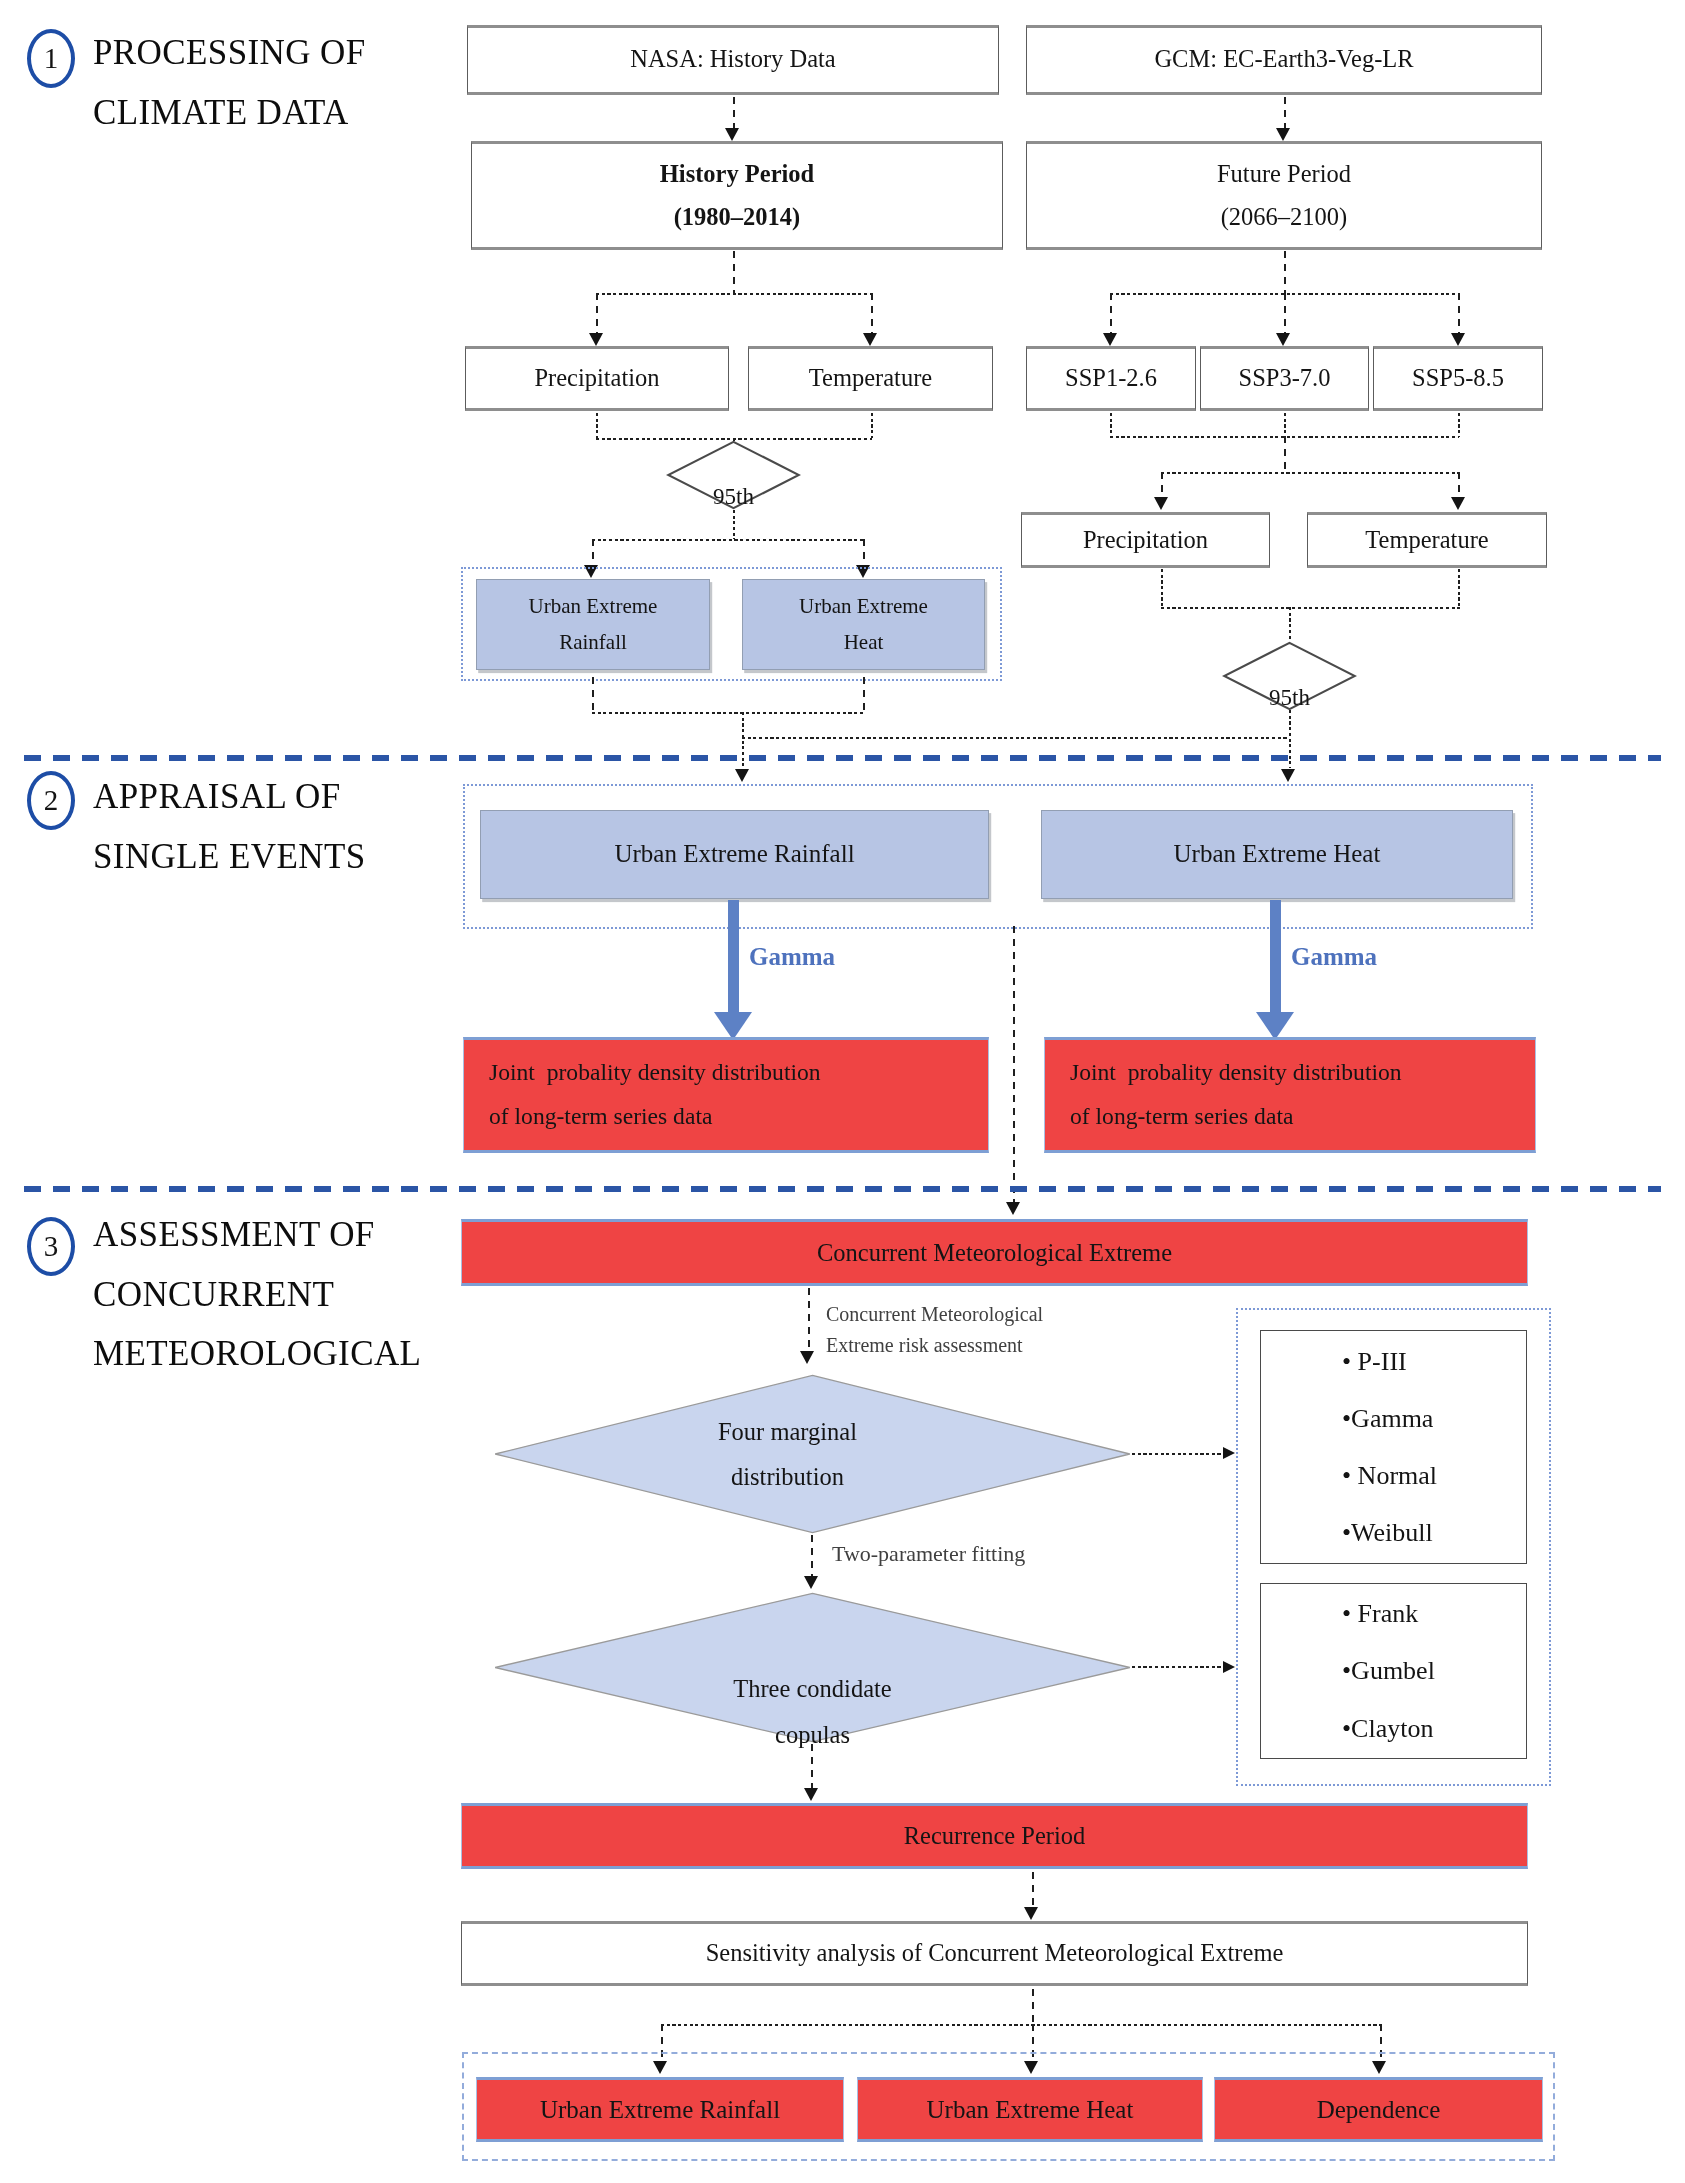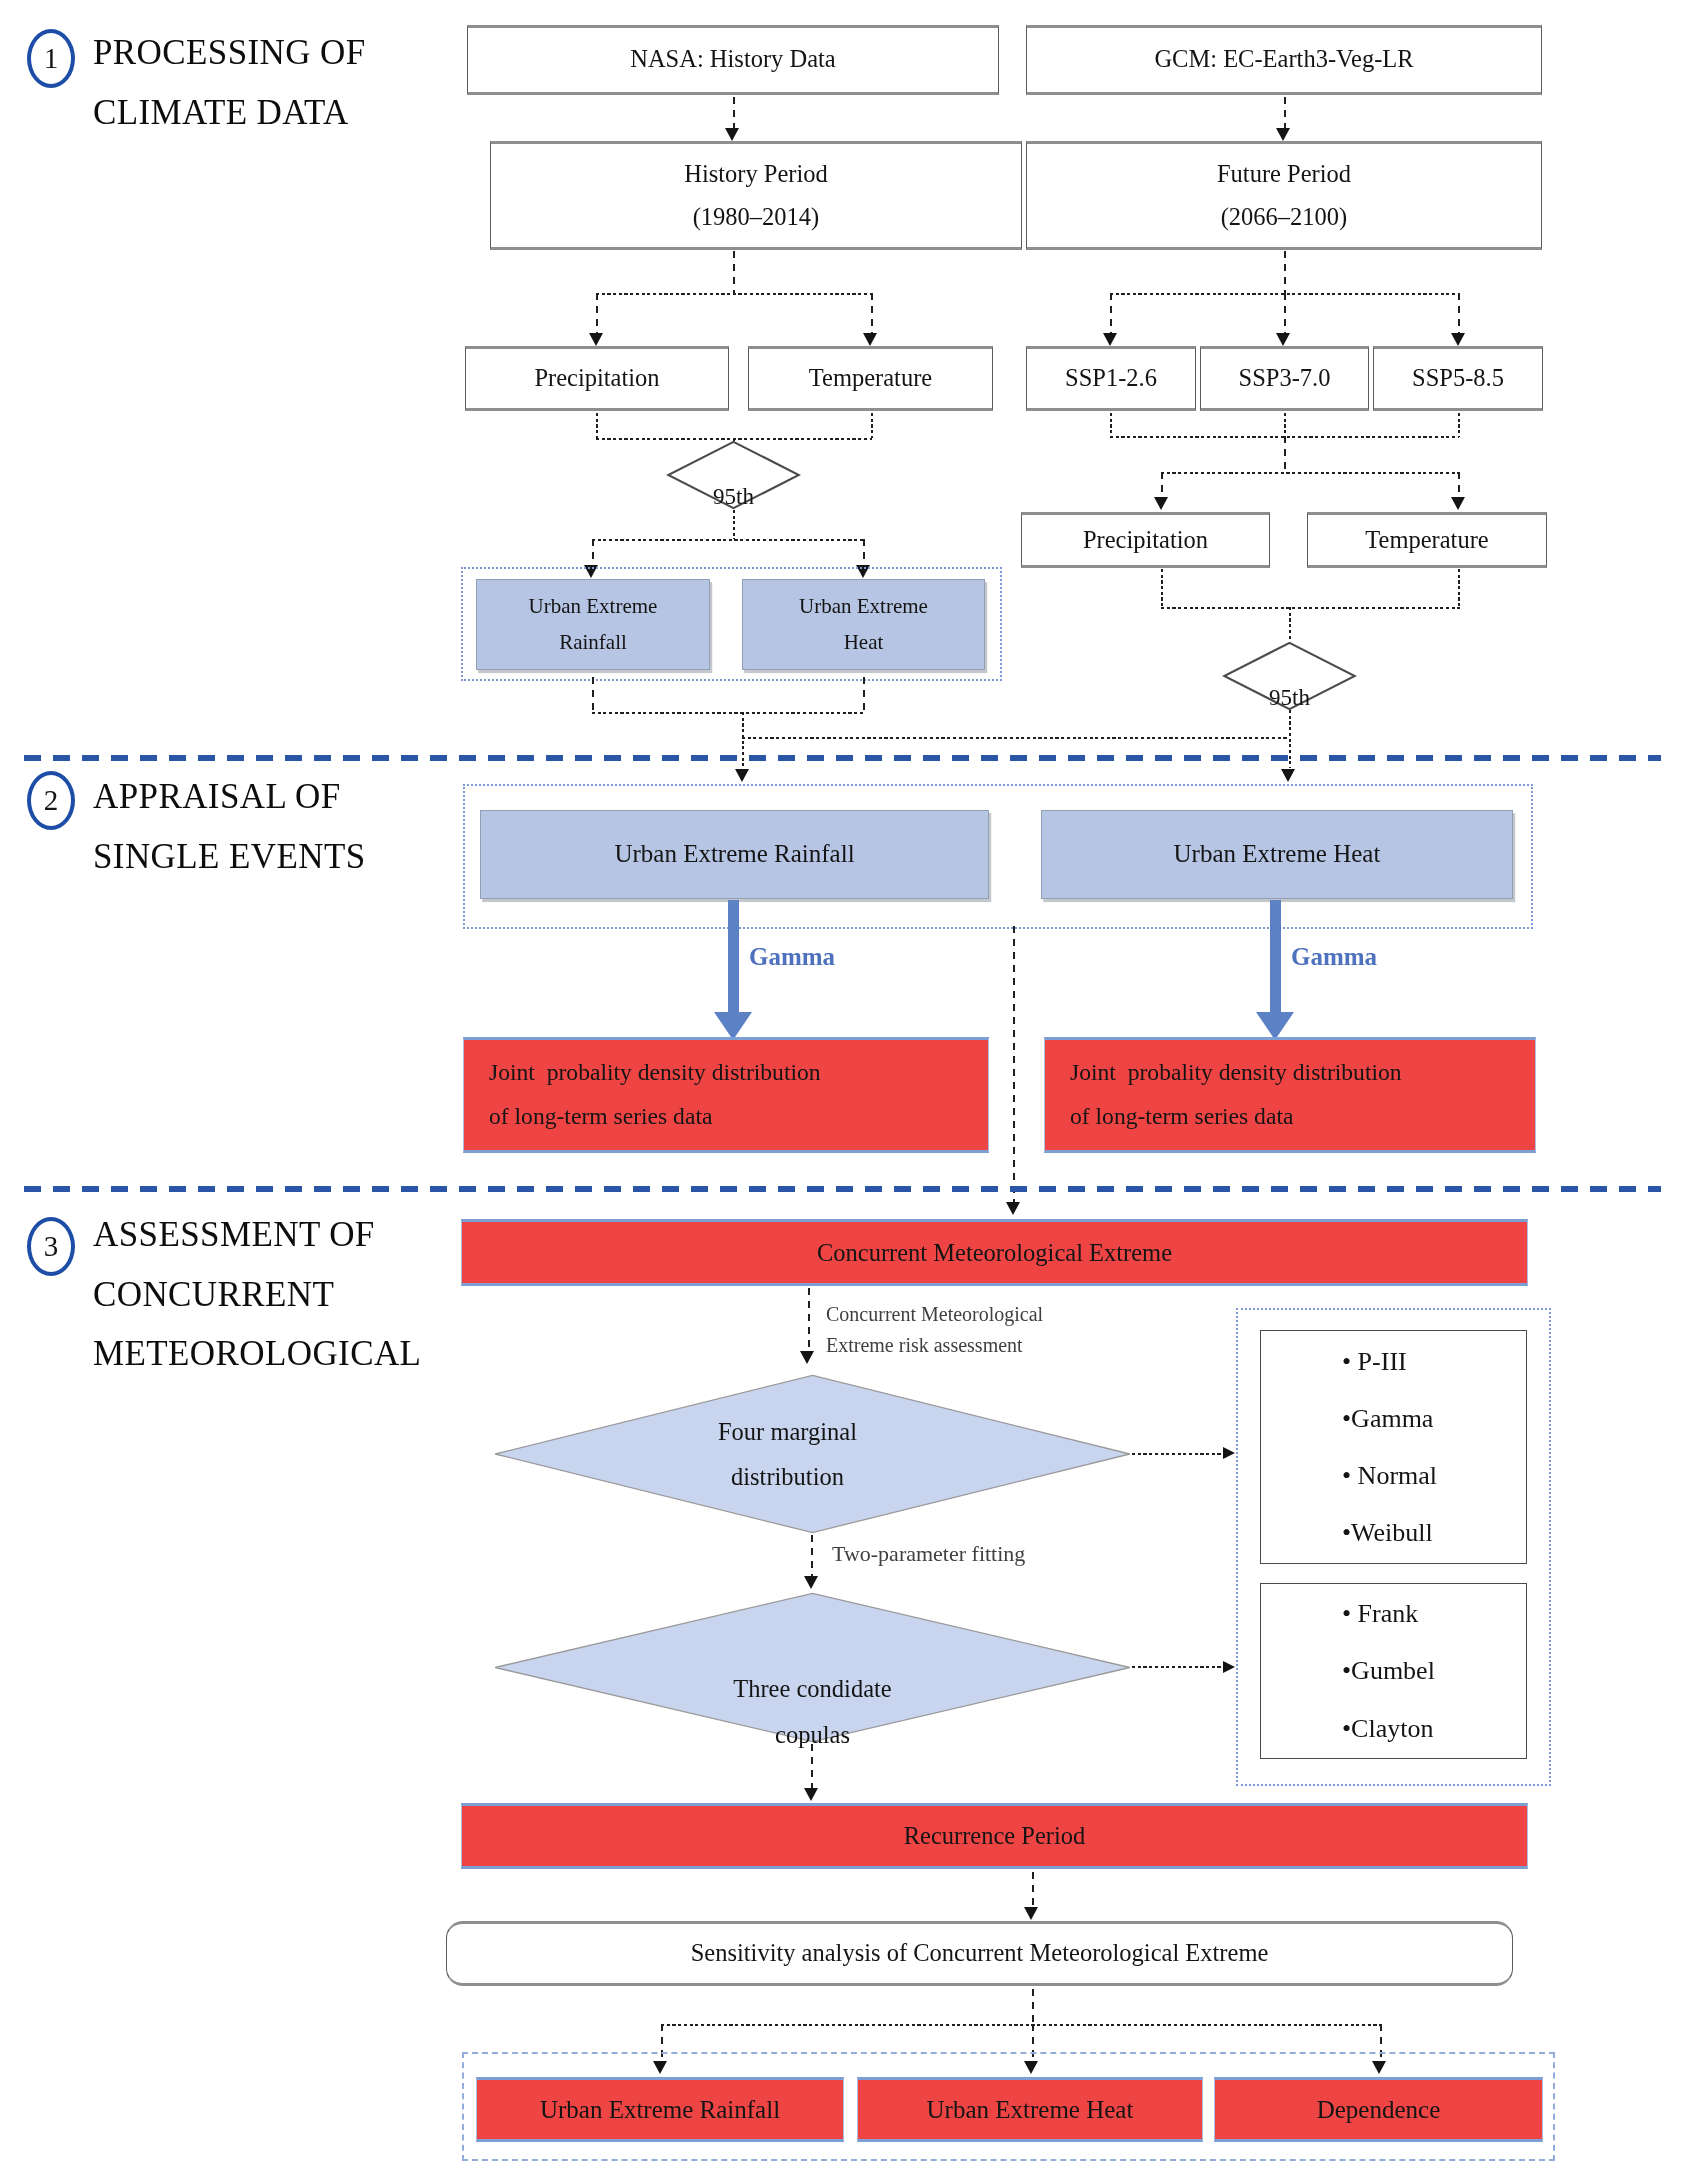--- a/index.html
+++ b/index.html
@@ -72,21 +72,21 @@
 </div>
 <div class="gbox" style="left:1026px;top:24.5px;width:514px;height:64px;">
   <span>GCM: EC-Earth3-Veg-LR</span>
 </div>
 
 <div class="vd" style="left:733px;top:97px;height:31px;"></div>
 <div class="ad" style="left:725px;top:128px;"></div>
 <div class="vd" style="left:1284px;top:97px;height:31px;"></div>
 <div class="ad" style="left:1276px;top:128px;"></div>
 
-<div class="gbox" style="left:490px;top:141px;width:530px;height:103px;">
+<div class="gbox" style="left:471px;top:141px;width:530px;height:103px;font-weight:bold;">
   <div>History Period</div>
   <div>(1980–2014)</div>
 </div>
 <div class="gbox" style="left:1026px;top:141px;width:514px;height:103px;">
   <div>Future Period</div>
   <div>(2066–2100)</div>
 </div>
 
 <div class="vd" style="left:733px;top:251px;height:42px;"></div>
 <div class="hdt" style="left:596px;top:293px;width:276px;"></div>
@@ -293,21 +293,21 @@
 <div class="vd" style="left:811px;top:1744px;height:45px;"></div>
 <div class="ad" style="left:804px;top:1788px;"></div>
 
 <div class="bbox" style="left:461px;top:1803px;width:1065px;height:60px;">
   <span>Recurrence Period</span>
 </div>
 
 <div class="vd" style="left:1032px;top:1872px;height:35px;"></div>
 <div class="ad" style="left:1024px;top:1907px;"></div>
 
-<div class="gbox" style="left:446px;top:1921px;width:1065px;height:59px;border-radius:17px;">
+<div class="gbox" style="left:461px;top:1921px;width:1065px;height:59px;">
   <span>Sensitivity analysis of Concurrent Meteorological Extreme</span>
 </div>
 
 <div class="vd" style="left:1032px;top:1989px;height:35px;"></div>
 <div class="hdt" style="left:661px;top:2024px;width:721px;"></div>
 <div class="vd" style="left:661px;top:2024px;height:37px;"></div>
 <div class="ad" style="left:653px;top:2061px;"></div>
 <div class="vd" style="left:1032px;top:2024px;height:37px;"></div>
 <div class="ad" style="left:1024px;top:2061px;"></div>
 <div class="vd" style="left:1380px;top:2024px;height:37px;"></div>

